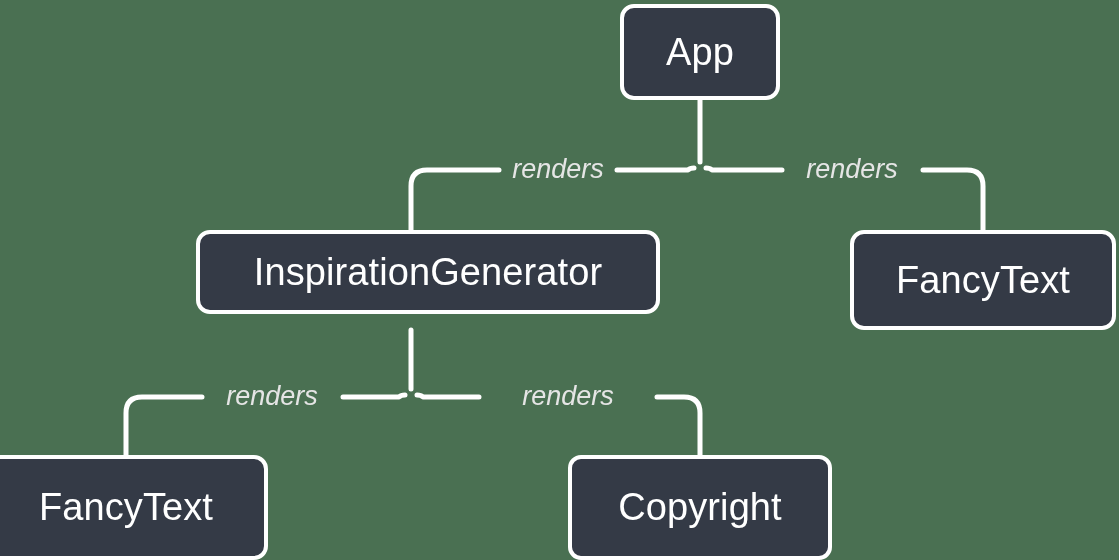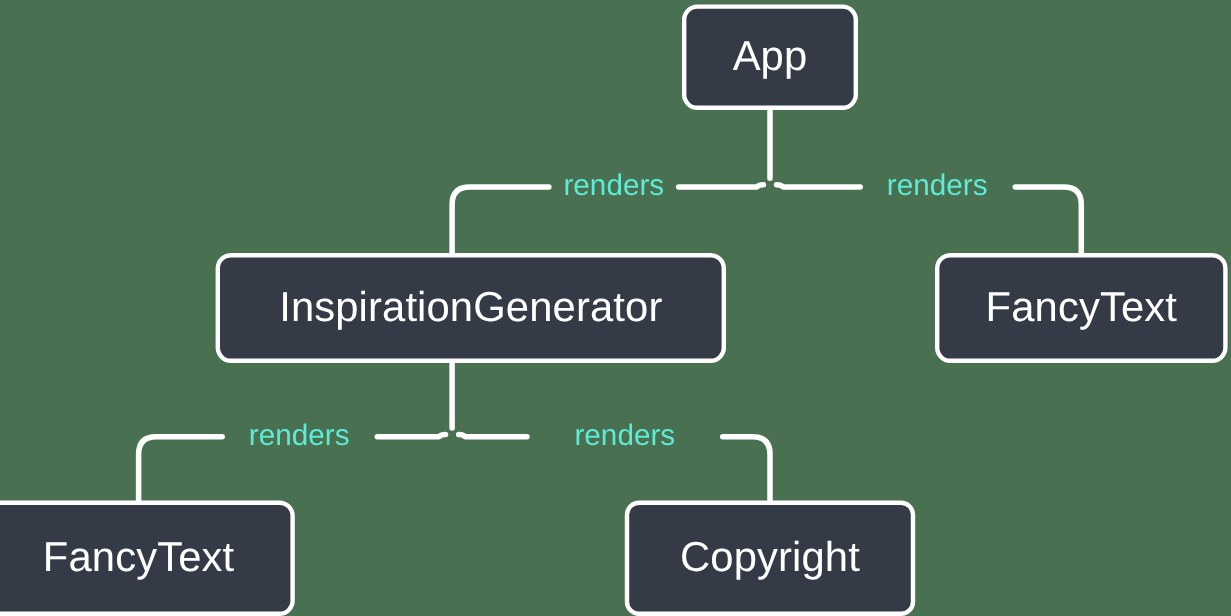--- a/index.html
+++ b/index.html
@@ -34,25 +34,26 @@
     color: #ffffff;
     display: flex;
     align-items: center;
     justify-content: center;
     font-size: 38px;
     letter-spacing: 0.1px;
     white-space: nowrap;
   }
   .edge-label {
     position: absolute;
-    color: #5eead4;
+    color: #e5e5e5;
     font-size: 27px;
     line-height: 1;
     transform: translate(-50%, -50%);
     white-space: nowrap;
+    font-style: italic;
   }
 </style>
 </head>
 <body>
 
 <div id="diagram">
 
   <svg id="wires" viewBox="0 0 1119 560" xmlns="http://www.w3.org/2000/svg">
     <g fill="none" stroke="#ffffff" stroke-width="5" stroke-linecap="round" stroke-linejoin="round">
 
@@ -71,21 +72,21 @@
 
       <path d="M 417,395 Q 421,395 423,397 L 479,397"></path>
       <path d="M 657,397 L 684,397 Q 700,397 700,413 L 700,455"></path>
     </g>
   </svg>
 
   <div class="node" style="left:620px; top:4px; width:160px; height:96px;align-items:center;">
     <span>App</span>
   </div>
 
-  <div class="node" style="left:196px; top:230px; width:464px; height:100px;">
+  <div class="node" style="left:196px; top:230px; width:464px; height:84px;">
     <span>InspirationGenerator</span>
   </div>
 
   <div class="node" style="left:850px; top:230px; width:266px; height:100px;">
     <span>FancyText</span>
   </div>
 
   <div class="node" style="left:-16px; top:455px; width:284px; height:105px;">
     <span>FancyText</span>
   </div>

